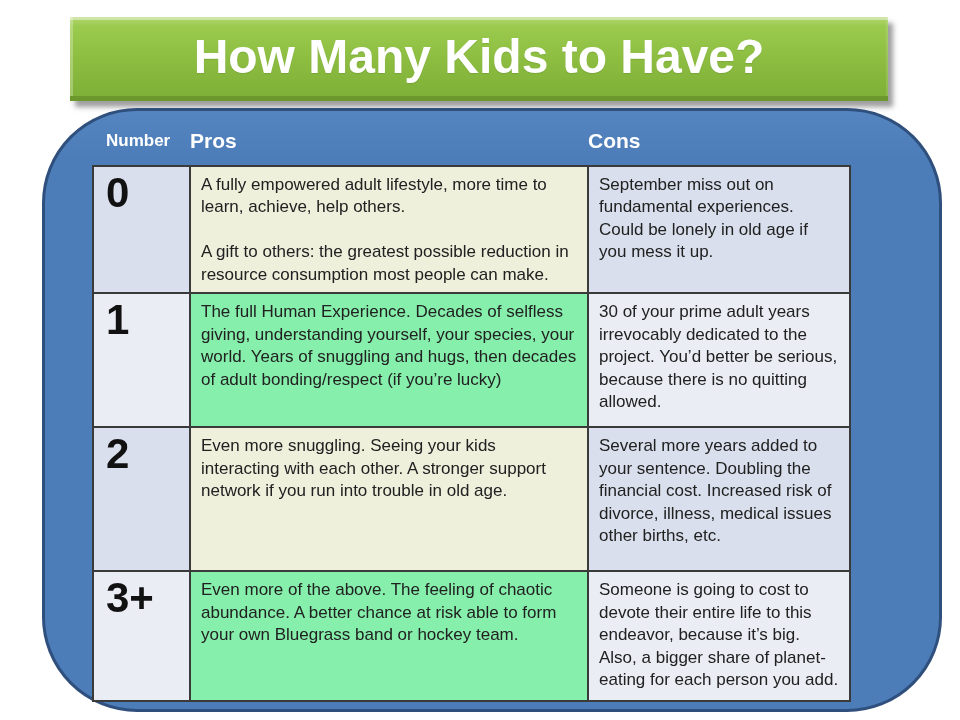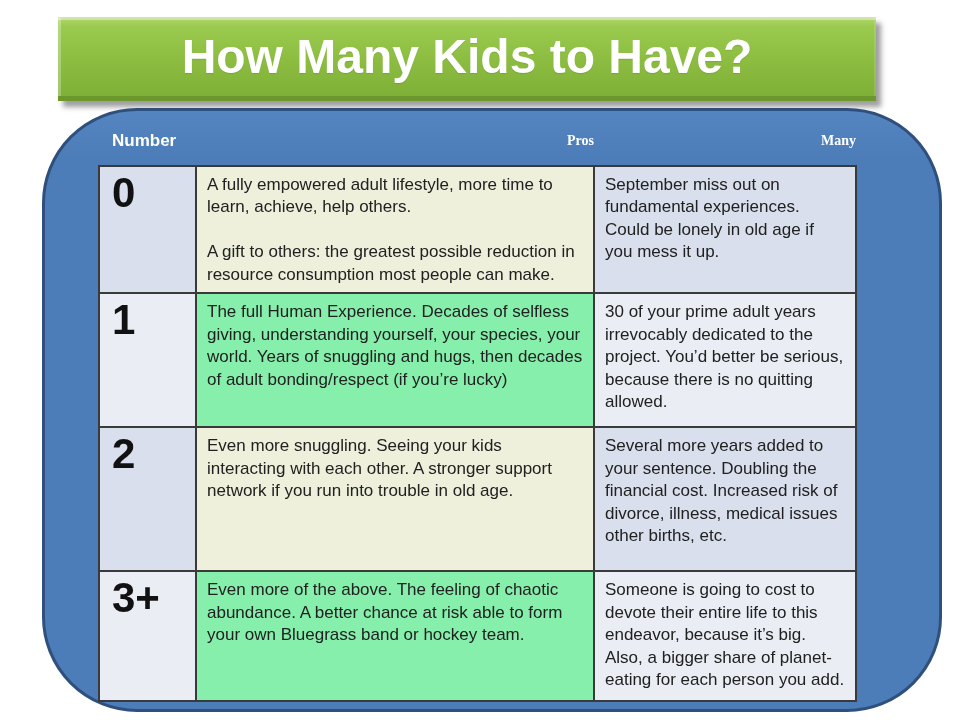--- a/index.html
+++ b/index.html
@@ -4,21 +4,21 @@
 <style>
   * { margin: 0; padding: 0; box-sizing: border-box; }
   html, body { width: 960px; height: 720px; background: #ffffff; }
   body { font-family: "Liberation Sans", sans-serif; position: relative; overflow: hidden; }
 
   .slide { position: absolute; inset: 0; width: 960px; height: 720px; background: #ffffff; }
 
   
   .title-banner {
     position: absolute;
-    left: 58px; top: 17px;
+    left: 70px; top: 17px;
     width: 818px; height: 84px;
     background: linear-gradient(to bottom, #b3d672 0%, #9aca4e 12%, #8cbd41 55%, #7fb037 100%);
     border-bottom: 5px solid #6b972c;
     box-shadow: 5px 6px 5px rgba(80, 80, 80, 0.55),
                 inset 0 3px 0 rgba(255, 255, 255, 0.40),
                 inset 3px 0 0 rgba(255, 255, 255, 0.28),
                 inset -2px 0 0 rgba(255, 255, 255, 0.12);
     display: flex; align-items: center; justify-content: center;
   }
   .title-text {
@@ -36,42 +36,42 @@
     left: 42px; top: 108px;
     width: 900px; height: 604px;
     background: linear-gradient(to bottom, #5585bf 0%, #4d7db9 8%, #4d7db9 100%);
     border: 3px solid #2f4f7d;
     border-radius: 95px;
   }
 
   
   .table-wrap {
     position: absolute;
-    left: 98px; top: 116px;
+    left: 92px; top: 116px;
     width: 621px;
   }
   table.kids-table {
     border-collapse: collapse;
     table-layout: fixed;
     width: 757px;
   }
   col.c-number { width: 97px; }
   col.c-pros   { width: 398px; }
   col.c-cons   { width: 262px; }
 
   thead tr { height: 50px; }
   thead th {
     color: #ffffff;
     font-weight: 700;
     vertical-align: middle;
     background: transparent;
     border: none;
   }
   th.h-number { font-size: 17px; text-align: left; padding-left: 13px; }
-  th.h-pros, th.h-cons { font-size: 14px; text-align: right; font-family: Liberation Serif, serif; }
+  th.h-pros, th.h-cons { font-size: 21px; text-align: left; }
 
   tbody td {
     border: 2px solid #3a3a3a;
     vertical-align: top;
     color: #212121;
   }
   td.num {
     font-size: 42px;
     font-weight: 700;
     color: #111111;
@@ -113,21 +113,21 @@
     <table class="kids-table">
       <colgroup>
         <col class="c-number">
           <col class="c-pros">
           <col class="c-cons">
       </colgroup>
       <thead>
         <tr>
           <th class="h-number">Number</th>
           <th class="h-pros">Pros</th>
-          <th class="h-cons">Many</th>
+          <th class="h-cons">Cons</th>
         </tr>
       </thead>
       <tbody>
         <tr class="r0">
           <td class="num">0</td>
           <td class="txt pros">A fully empowered adult lifestyle, more time to learn, achieve, help others.
 
 A gift to others: the greatest possible reduction in resource consumption most people can make.</td>
           <td class="txt cons">September miss out on fundamental experiences. Could be lonely in old age if you mess it up.</td>
         </tr>

